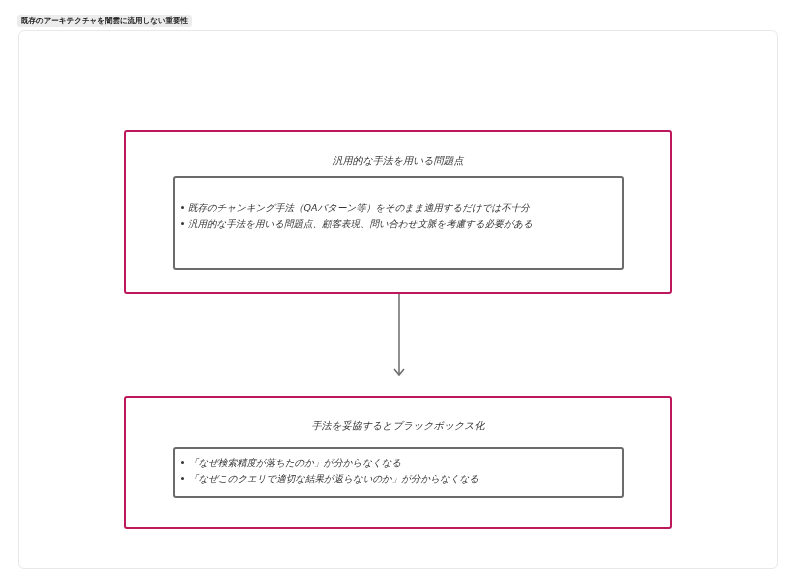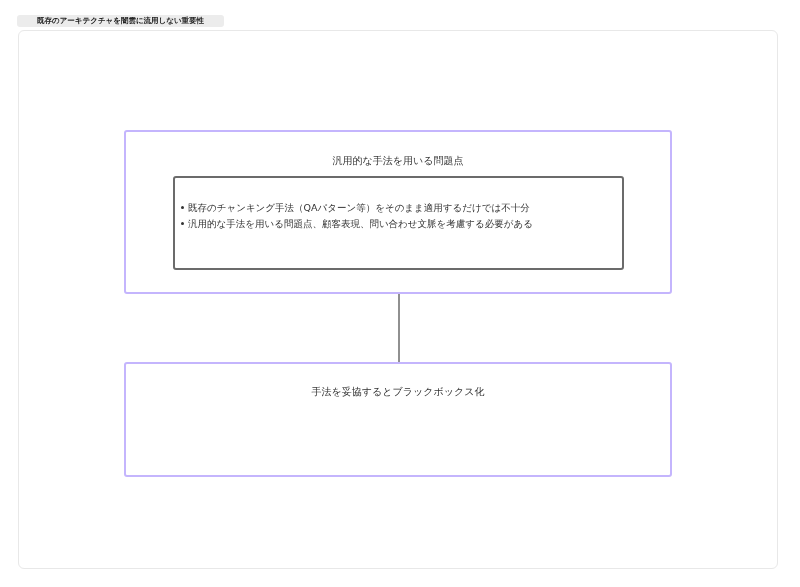--- a/index.html
+++ b/index.html
@@ -13,21 +13,21 @@
       position: relative;
       overflow: hidden;
       font-family: "DejaVu Sans", "Liberation Sans", sans-serif;
       color: #333333;
     }
     .title-badge {
       position: absolute;
       left: 17px;
       top: 15px;
       height: 12px;
-      padding: 0 20px;
+      padding: 0 4px;
       background: #ececec;
       border-radius: 3px;
       font-size: 7.5px;
       line-height: 12px;
       font-weight: bold;
       color: #222222;
       white-space: nowrap;
     }
     .frame {
       position: absolute;
@@ -37,27 +37,28 @@
       height: 539px;
       border: 1px solid #e8e8e8;
       border-radius: 6px;
       box-sizing: border-box;
       background: #ffffff;
     }
     .outer-box {
       position: absolute;
       left: 124px;
       width: 548px;
-      border: 2px solid #c4b5fd;
+      border: 2px solid #be185d;
       border-radius: 3px;
       box-sizing: border-box;
       background: #ffffff;
+      font-style: italic;
     }
     .box1 { top: 130px; height: 164px; }
-    .box2 { top: 362px; height: 115px; }
+    .box2 { top: 396px; height: 133px; }
 
     .box-title {
       position: absolute;
       left: 0;
       right: 0;
       text-align: center;
       font-size: 10px;
       color: #333333;
       white-space: nowrap;
     }
@@ -135,13 +136,25 @@
   </div>
 </div>
 
 <svg class="arrow" viewBox="0 0 16 83" xmlns="http://www.w3.org/2000/svg">
   <line x1="8" y1="0" x2="8" y2="81" stroke="#6b6b6b" stroke-width="1.5"></line>
   <polyline points="3,75 8,81 13,75" fill="none" stroke="#6b6b6b" stroke-width="1.5" stroke-linejoin="miter"></polyline>
 </svg>
 
 <div class="outer-box box2">
   <div class="box-title">手法を妥協するとブラックボックス化</div>
+  <div class="inner-box">
+    <ul class="bullets">
+      <li>
+        <span class="bullet-dot"></span>
+        <span>「なぜ検索精度が落ちたのか」が分からなくなる</span>
+      </li>
+      <li>
+        <span class="bullet-dot"></span>
+        <span>「なぜこのクエリで適切な結果が返らないのか」が分からなくなる</span>
+      </li>
+    </ul>
+  </div>
 </div>
 
 </body></html>

